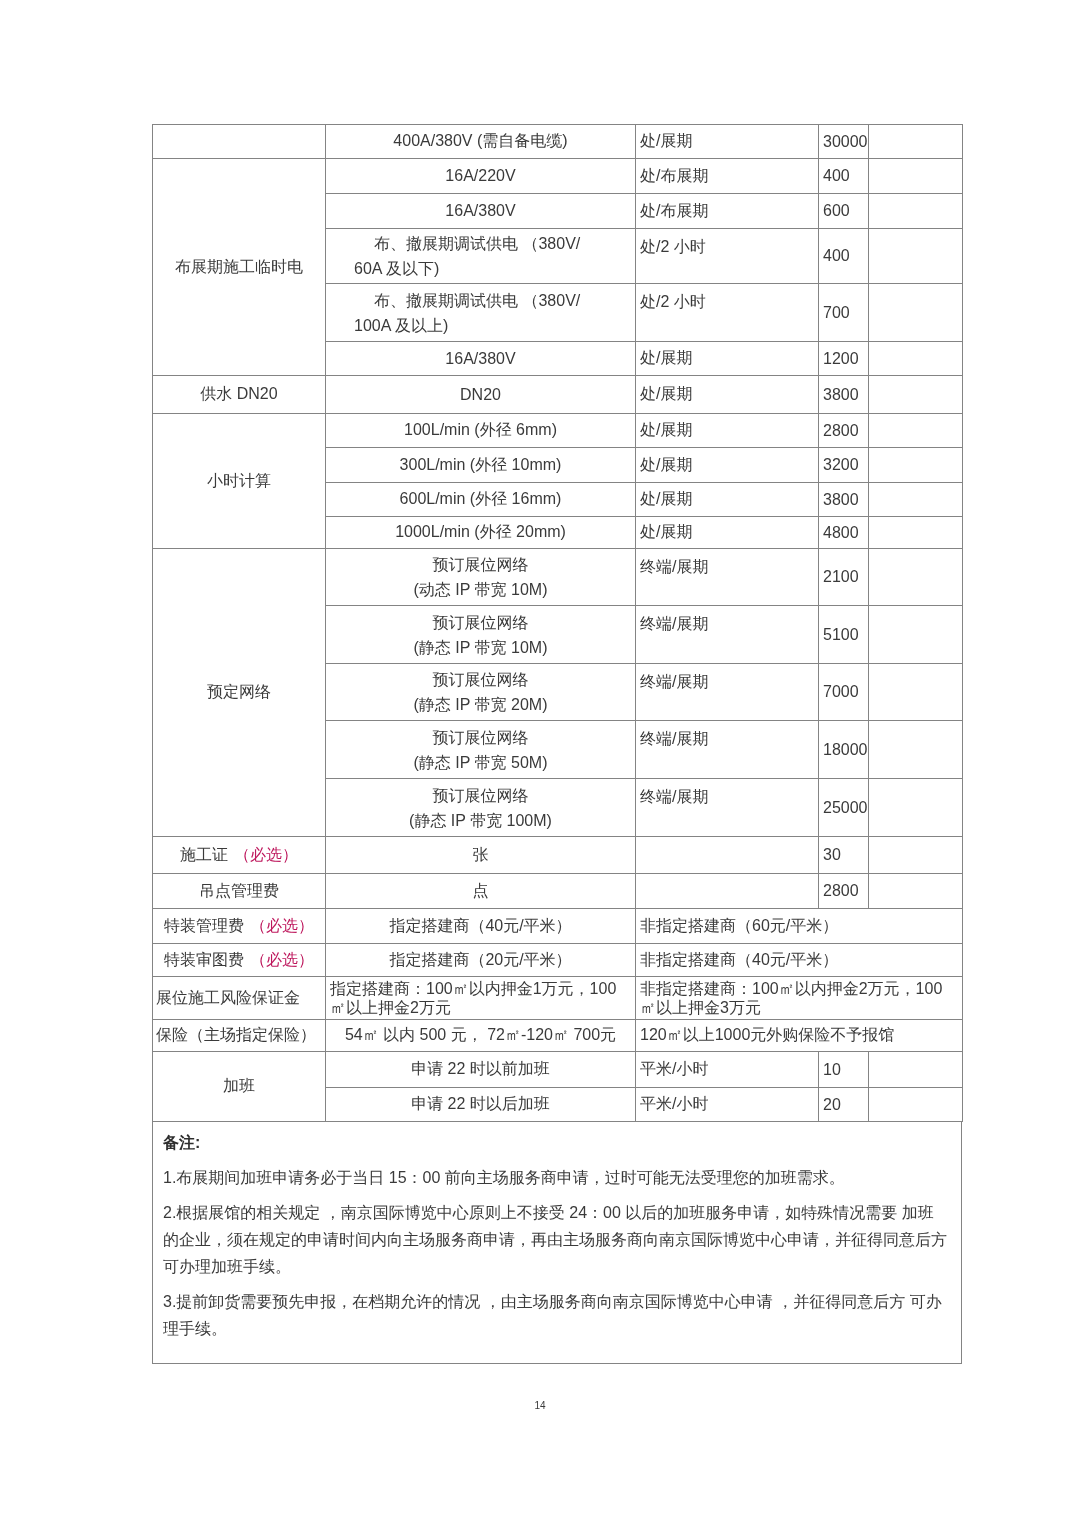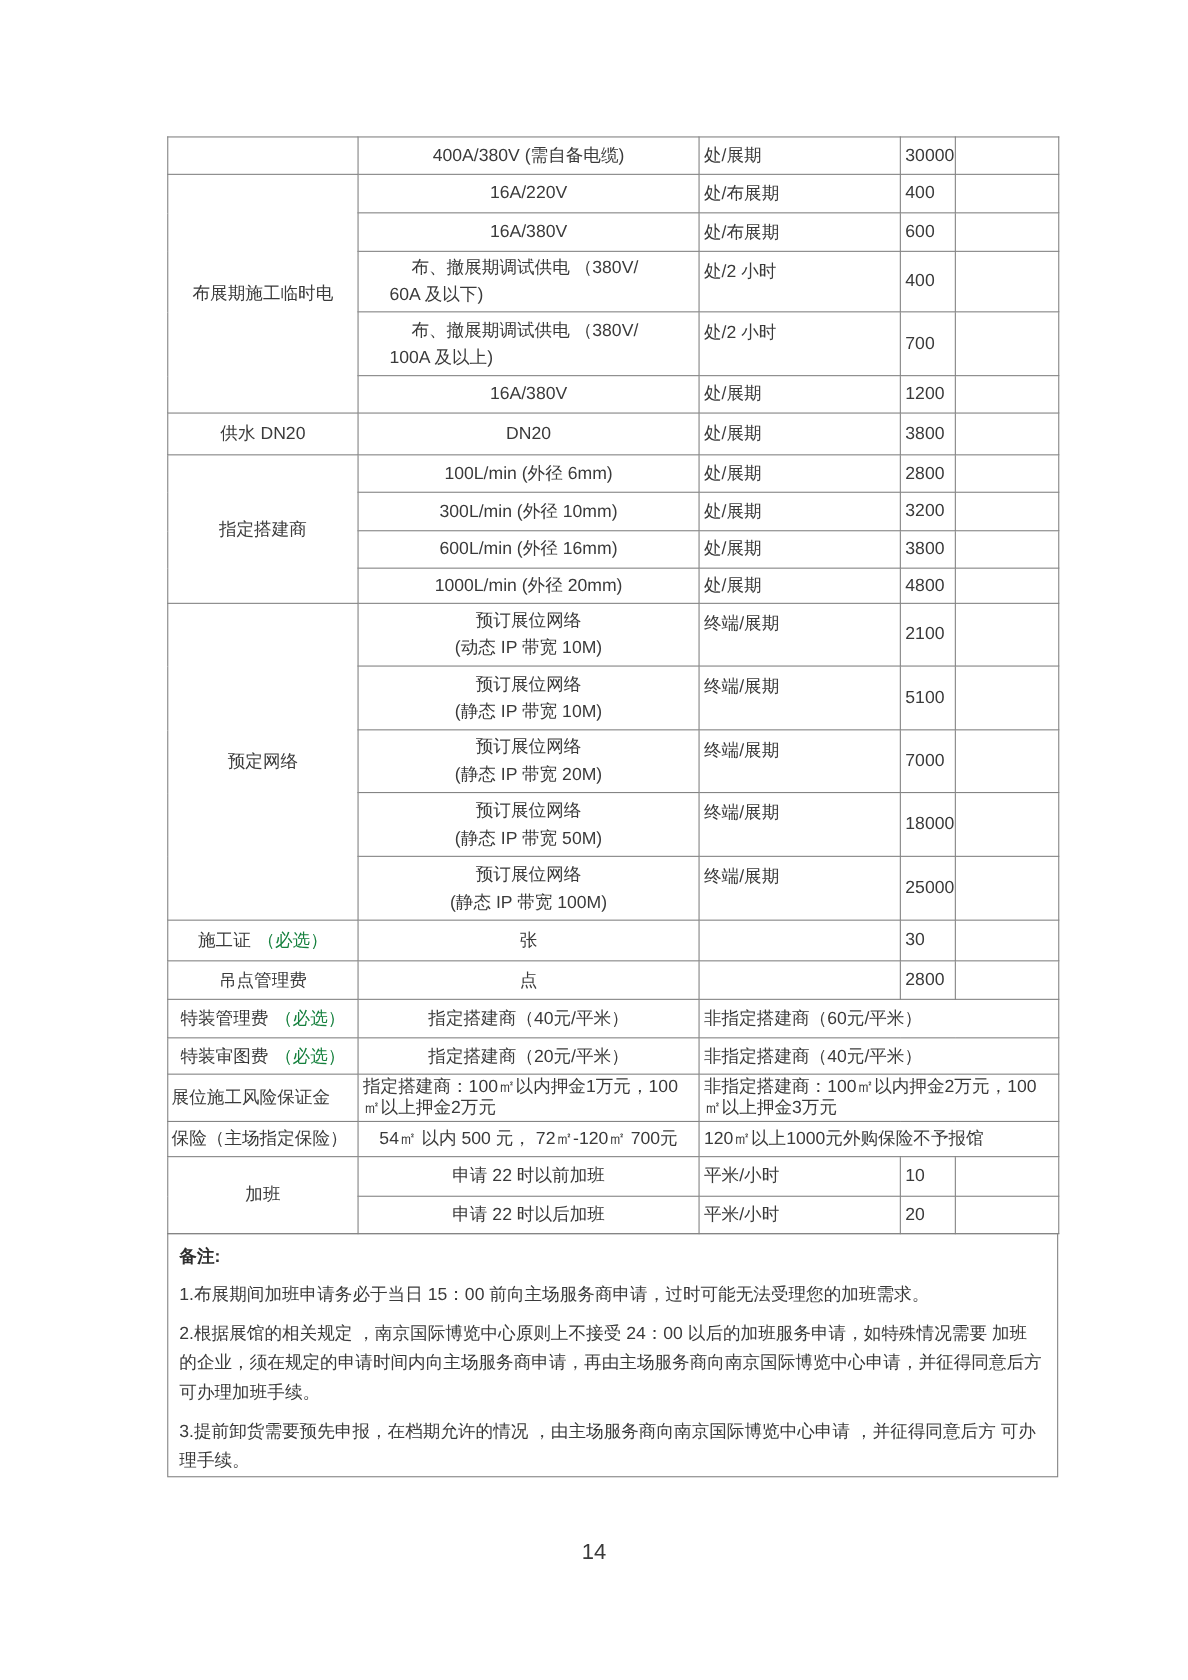--- a/index.html
+++ b/index.html
@@ -31,31 +31,31 @@
   td.c2{text-align:center;}
   td.c3{text-align:left;padding-left:34px;}
   td.c4{text-align:left;padding-left:3px;padding-right:0;margin-top:44px;}
   td.c5{}
   .two-line div{line-height:25px;}
   .tl-indent1{text-align:left;padding-left:44px;}
   .tl-indent2{text-align:left;padding-left:24px;}
   .net-line{line-height:26px;text-align:center;}
   td.cell-small{font-size:14px;line-height:19px;text-align:left;padding:3px 8px;vertical-align:middle;}
   td.merge-center{text-align:left;}
-  .req{color:#15803d;margin-left:6px;}
+  .req{color:#be185d;margin-left:6px;}
   .notes-box{
     border:1px solid #848484;margin-top:-1px;
-    padding:8px 12px 0 10px;
+    padding:8px 12px 21px 10px;
     font-size:16px;color:#3a3a3a;
   }
   .notes-heading{font-weight:700;line-height:26px;color:#2e2e2e;}
   .notes-box p{margin:8px 0 0;line-height:27px;}
   .page-number{
     position:absolute;top:1400px;left:0;width:100%;
-    text-align:center;font-size:20px;color:#3a3a3a;
+    text-align:center;font-size:10px;color:#3a3a3a;
   }
 </style>
 </head>
 <body>
 
 <div class="page">
   <div class="content">
 
 
     <table class="price-table">
@@ -116,21 +116,21 @@
 
         <tr style="height:38px">
           <td class="c1">供水 DN20</td>
           <td class="c2">DN20</td>
           <td class="c3">处/展期</td>
           <td class="c4">3800</td>
           <td class="c5"></td>
         </tr>
 
         <tr style="height:34px">
-          <td class="c1" rowspan="4">指定搭建商</td>
+          <td class="c1" rowspan="4">小时计算</td>
           <td class="c2">100L/min (外径 6mm)</td>
           <td class="c3">处/展期</td>
           <td class="c4">2800</td>
           <td class="c5"></td>
         </tr>
         <tr style="height:35px">
           <td class="c2">300L/min (外径 10mm)</td>
           <td class="c3">处/展期</td>
           <td class="c4">3200</td>
           <td class="c5"></td>

